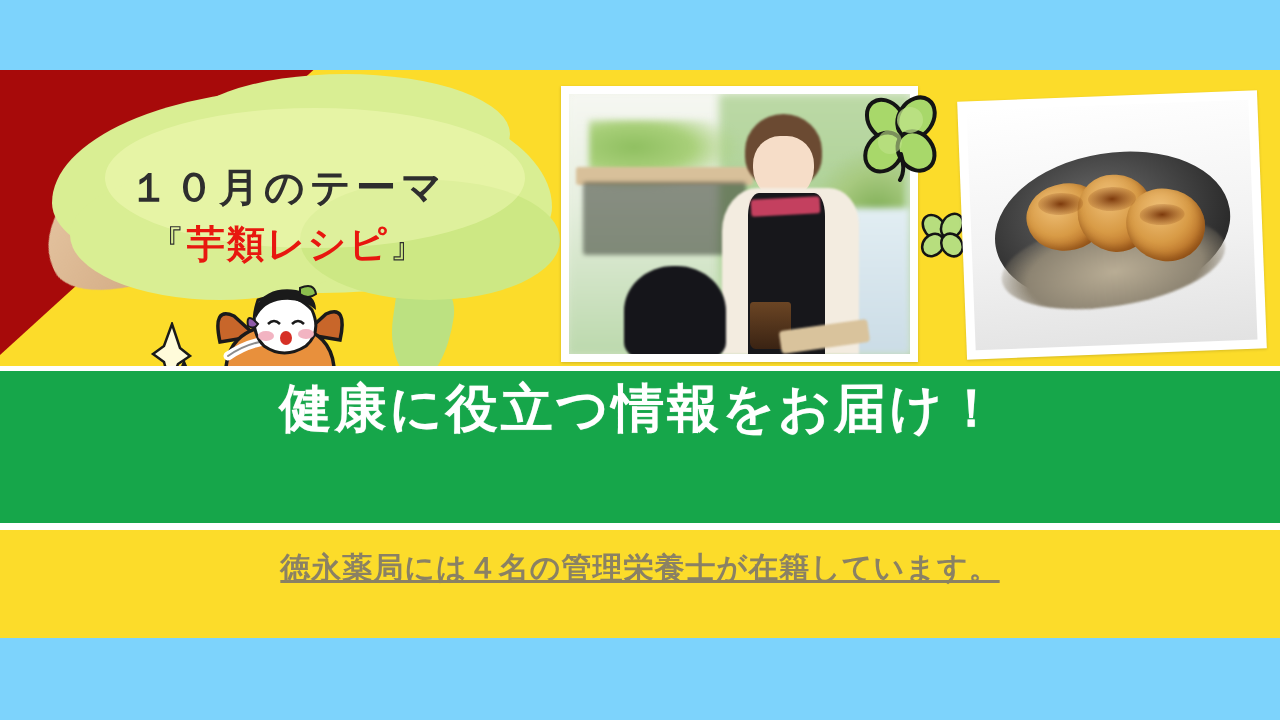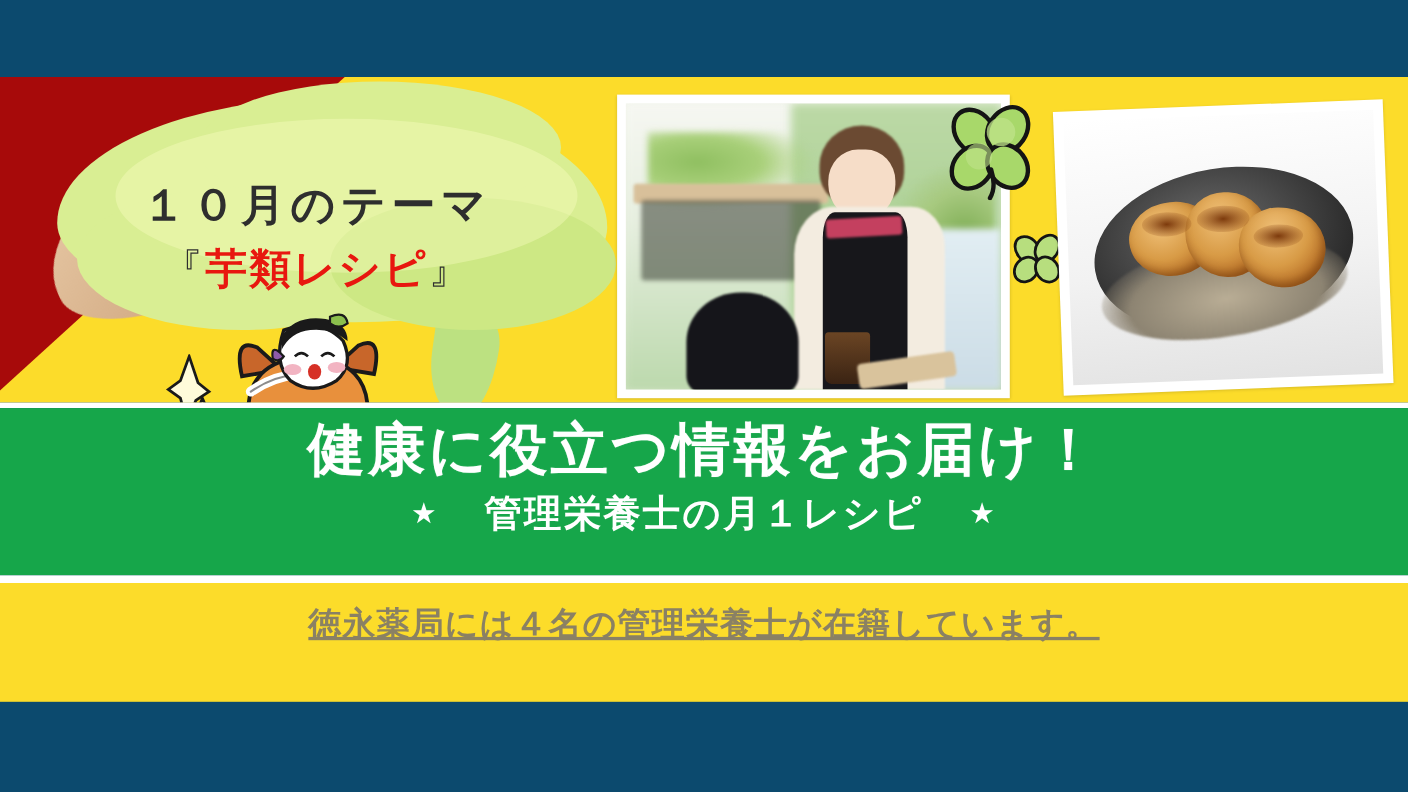--- a/index.html
+++ b/index.html
@@ -1,21 +1,21 @@
 <!DOCTYPE html>
 <html><head>
 <meta charset="utf-8">
 <style>
   * { margin:0; padding:0; box-sizing:border-box; }
   html,body {
     width:1280px; height:720px; overflow:hidden;
     background:#ffffff;
     font-family:"Liberation Sans","DejaVu Sans",sans-serif;
   }
-  #stage { position:relative; width:1280px; height:720px; background:#0c4a6e; }
+  #stage { position:relative; width:1280px; height:720px; background:#7dd3fc; }
 
   
   .hero {
     position:absolute; left:0; top:70px; width:1280px; height:296px;
     background:#FCDC2A; overflow:hidden;
   }
   
   .red-corner {
     position:absolute; left:-10px; top:-6px; width:330px; height:300px;
     background:#A70A0A;
@@ -150,21 +150,21 @@
 
   
   .gap-white { position:absolute; left:0; width:1280px; background:#ffffff; }
   .green-band {
     position:absolute; left:0; top:371px; width:1280px; height:152px;
     background:#16A64A; overflow:hidden;
   }
   .gb-title {
     position:absolute; left:0; top:12px; width:1280px; text-align:center;
     color:#ffffff; font-size:52px; font-weight:700; letter-spacing:3px;
-    line-height:1; font-family:Liberation Sans, sans-serif;
+    line-height:1; font-family:Liberation Serif, serif;
     text-shadow:0 0 1px rgba(255,255,255,0.5);
   }
   .gb-sub {
     position:absolute; left:0; top:76px; width:1280px; text-align:center;
     color:#ffffff; font-size:34px; font-weight:600; letter-spacing:2px;
     line-height:1.2; font-family:"DejaVu Sans","Liberation Sans",sans-serif;
   }
   .gb-sub .star { font-size:26px; vertical-align:3px; }
 
   
@@ -305,25 +305,20 @@
         <div class="p2-glaze" style="left:60%; top:42%; width:16%; height:9%;"></div>
       </div>
     </div>
 
   </div>
 
   <div class="gap-white" style="top:366px; height:5px;"></div>
 
   <div class="green-band">
     <div class="gb-title">健康に役立つ情報をお届け！</div>
-    <div class="gb-sub">
-      <span class="star">★</span>
-      &nbsp;&nbsp;<span>管理栄養士の月１レシピ</span>&nbsp;&nbsp;
-      <span class="star">★</span>
-    </div>
   </div>
 
   <div class="gap-white" style="top:523px; height:7px;"></div>
 
   <div class="bottom-band">
     <div class="bb-text">
       <span class="ln">徳永薬局には４名の管理栄養士が在籍しています。</span>
     </div>
   </div>
 

